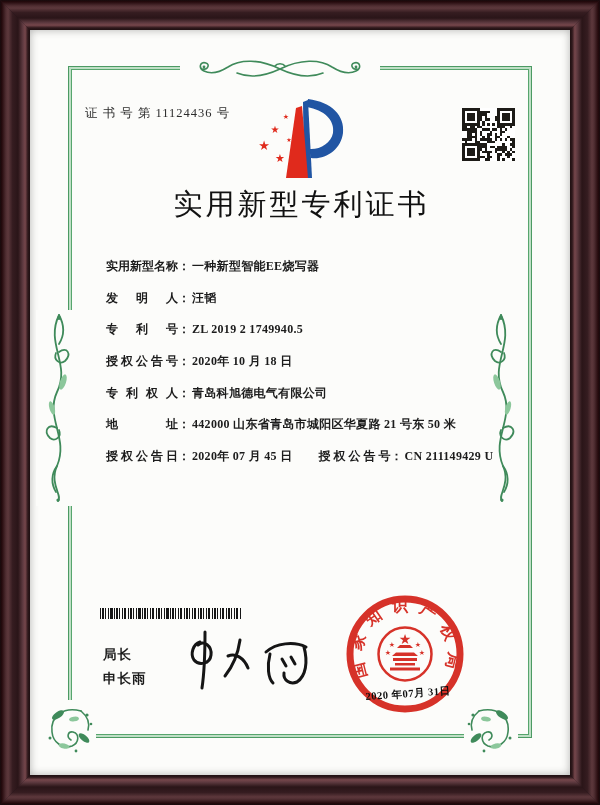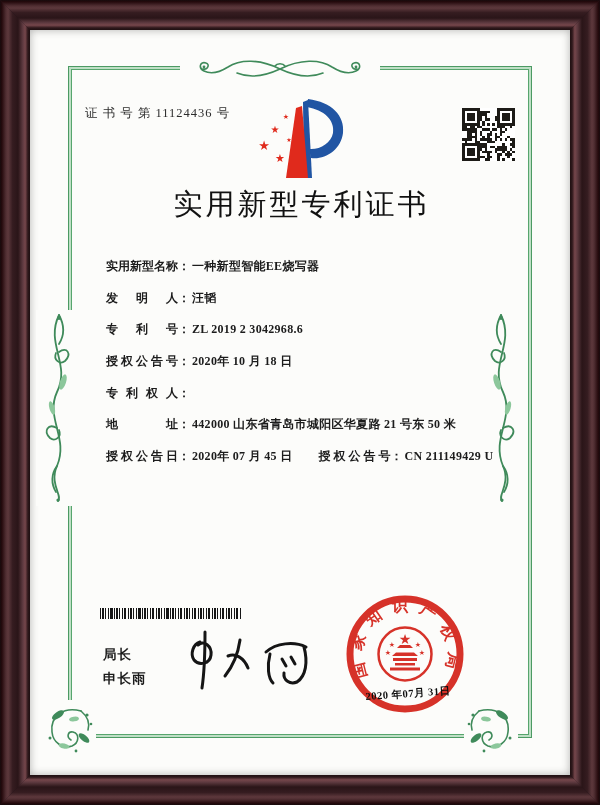--- a/index.html
+++ b/index.html
@@ -426,30 +426,31 @@
       <span class="fvalue">一种新型智能EE烧写器</span>
     </div>
     <div class="frow">
       <span class="flabel">发明人</span>
         <span class="fcolon">：</span>
       <span class="fvalue">汪韬</span>
     </div>
     <div class="frow">
       <span class="flabel">专利号</span>
         <span class="fcolon">：</span>
-      <span class="fvalue">ZL 2019 2 3042968.6</span>
+      <span class="fvalue">ZL 2019 2 1749940.5</span>
     </div>
     <div class="frow">
       <span class="flabel">授权公告号</span>
         <span class="fcolon">：</span>
       <span class="fvalue">2020年 10 月 18 日</span>
     </div>
     <div class="frow">
       <span class="flabel">专利权人</span>
         <span class="fcolon">：</span>
+      <span class="fvalue">青岛科旭德电气有限公司</span>
     </div>
     <div class="frow">
       <span class="flabel">地址</span>
         <span class="fcolon">：</span>
       <span class="fvalue">442000 山东省青岛市城阳区华夏路 21 号东 50 米</span>
     </div>
     <div class="frow">
       <span class="flabel">授权公告日</span>
         <span class="fcolon">：</span>
       <span class="fvalue">2020年 07 月 45 日</span>

